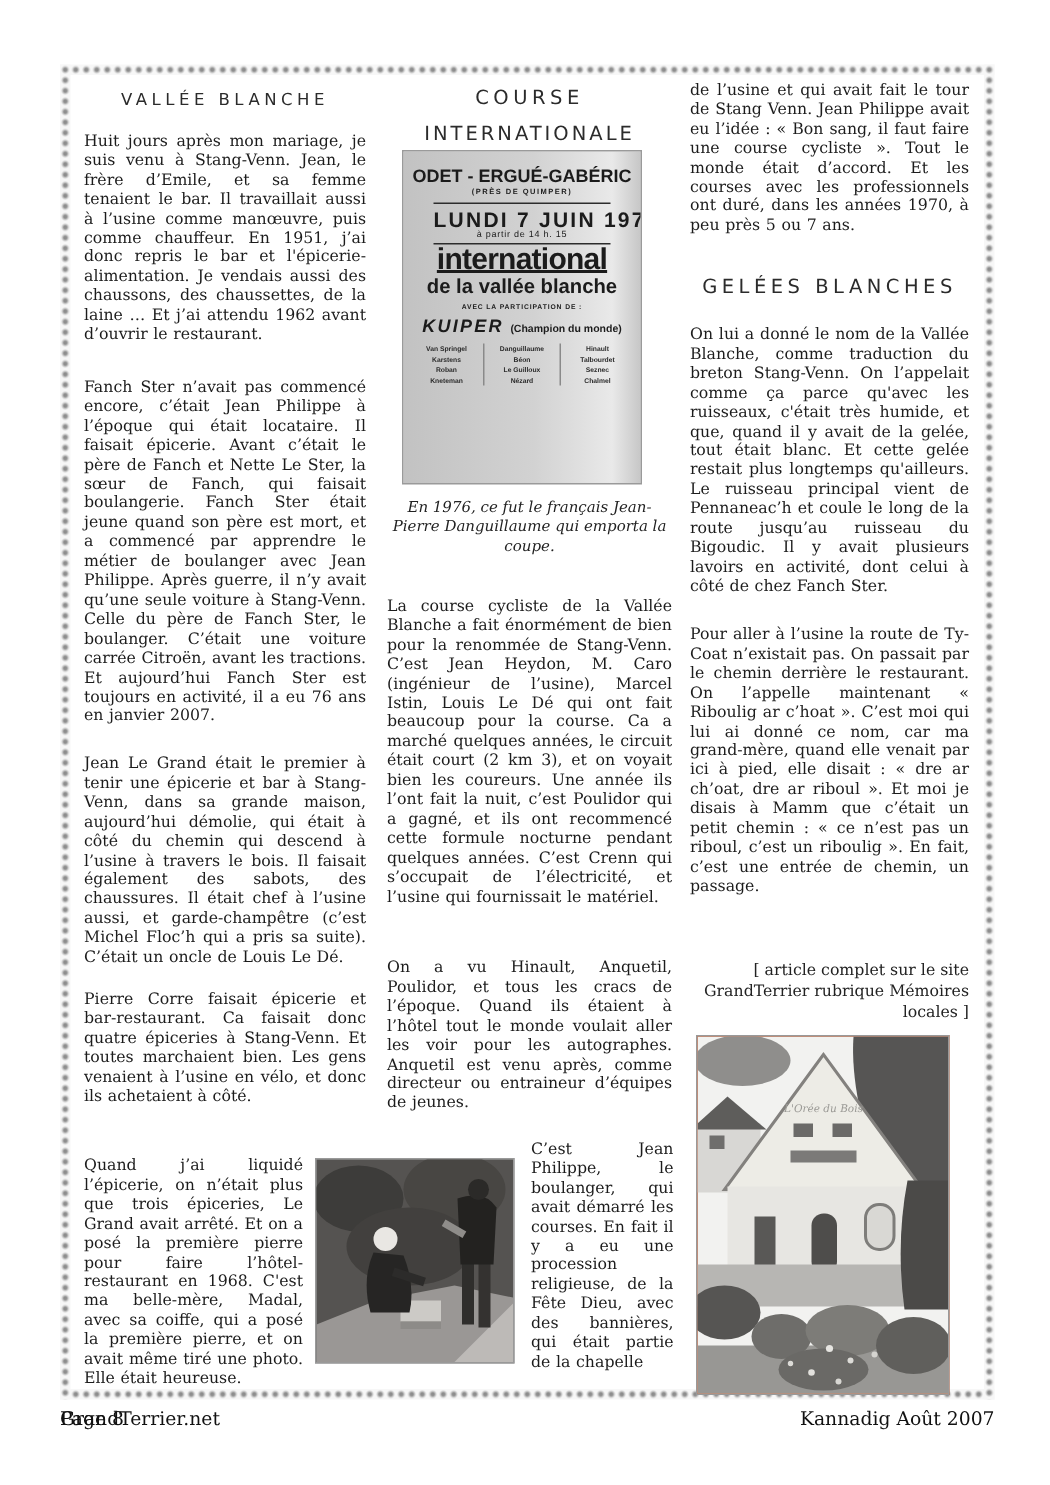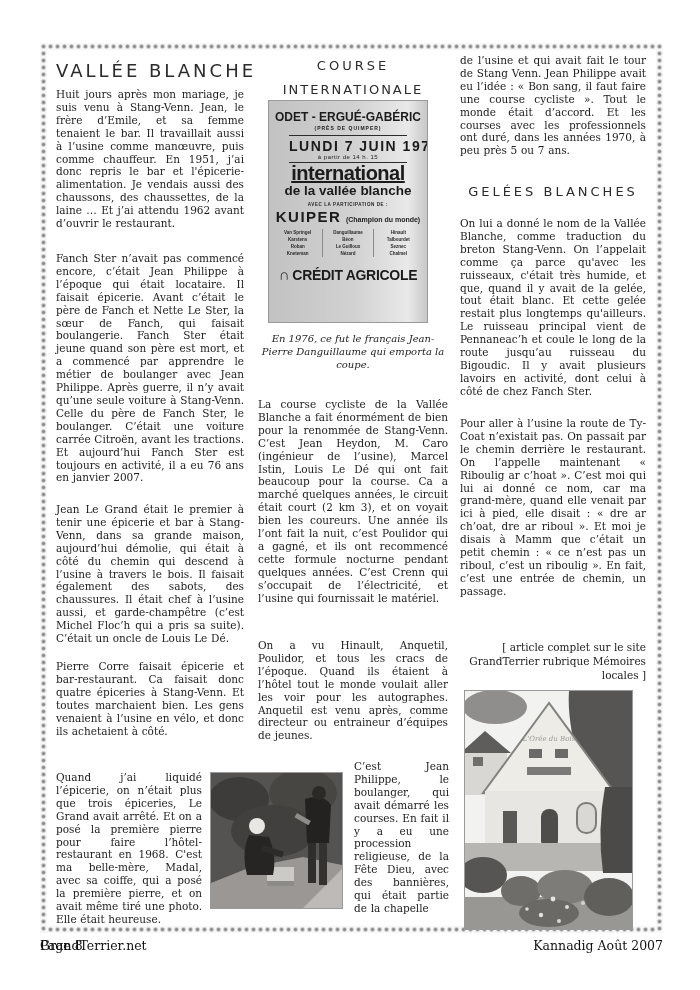--- a/index.html
+++ b/index.html
@@ -19,21 +19,21 @@
   .f-right{left:656px;top:43px;width:7px;height:890px;}
 
   
   .tb{position:absolute;}
   .body-par{
     font-size:10.5px;line-height:12.9px;text-align:justify;margin:0;
     word-spacing:0.4px;
   }
   .hand-title{
     font-family:"DejaVu Sans", sans-serif;font-weight:400;color:#2b2b2b;
-    font-size:18px;letter-spacing:3px;text-align:center;white-space:nowrap;
+    font-size:11px;letter-spacing:3px;text-align:center;white-space:nowrap;
   }
   .caption{
     font-size:10px;font-style:italic;text-align:center;line-height:13px;color:#222;
   }
   .note{
     font-size:10.5px;line-height:14px;text-align:right;color:#222;
   }
 
   
   .poster{
@@ -47,21 +47,21 @@
   .poster-subloc{font-size:5px;font-weight:bold;letter-spacing:1px;margin-top:1px;}
   .poster-datebox{width:118px;margin:4px auto 0;border-top:1.5px solid #2c2c2c;padding-top:2px;}
   .poster-date{font-size:14px;font-weight:bold;letter-spacing:1.5px;white-space:nowrap;}
   .poster-time{font-size:6px;letter-spacing:0.5px;border-bottom:1px solid #2c2c2c;padding-bottom:2px;}
   .poster-h1{font-size:20px;font-weight:bold;margin-top:6px;line-height:20px;white-space:nowrap;}
   .poster-h1 sup{font-size:10px;}
   .poster-h2{font-size:20px;font-weight:bold;line-height:20px;letter-spacing:-0.5px;white-space:nowrap;text-decoration:underline;}
   .poster-h3{font-size:13.5px;font-weight:bold;line-height:15px;white-space:nowrap;}
   .poster-part{font-size:4.5px;font-weight:bold;letter-spacing:0.6px;margin-top:4px;}
   .poster-star{margin-top:1px;white-space:nowrap;}
-  .star-name{font-size:15px;font-weight:bold;letter-spacing:1.5px;}
+  .star-name{font-size:12px;font-weight:bold;letter-spacing:1.5px;font-style:italic;}
   .star-title{font-size:7px;font-weight:bold;}
   .poster-riders{display:flex;margin-top:3px;padding:0 4px;}
   .rider-col{flex:1;font-size:4.5px;font-weight:bold;line-height:7px;color:#2a2a2a;}
   .rider-col.mid{border-left:1px solid #8a8a8a;border-right:1px solid #8a8a8a;}
   .poster-sponsor{margin-top:9px;font-size:14px;font-weight:bold;letter-spacing:-0.3px;white-space:nowrap;}
   .ca-mark{font-size:15px;font-weight:bold;margin-right:3px;}
 
   
   .photo{position:absolute;border:1px solid #999;box-sizing:border-box;background:#888;}
   .photo svg{display:block;}
@@ -143,21 +143,20 @@
       <div>Le Guilloux</div>
       <div>Nézard</div>
     </div>
     <div class="rider-col">
       <div>Hinault</div>
       <div>Talbourdet</div>
       <div>Seznec</div>
       <div>Chalmel</div>
     </div>
   </div>
-  <div class="poster-sponsor"><span class="ca-mark">∩</span><span>CRÉDIT AGRICOLE</span></div>
 </div>
 
 <div class="tb caption" style="left:256px;top:332px;width:194px;">En 1976, ce fut le français Jean-Pierre Danguillaume qui  emporta la coupe.</div>
 
 <p class="tb body-par" style="left:258px;top:398px;width:190px;">La course cycliste de la Vallée Blanche a fait énormément de bien pour la renommée de Stang-Venn. C’est Jean Heydon, M. Caro (ingénieur de l’usine), Marcel Istin, Louis Le Dé qui ont fait beaucoup pour la course. Ca a marché quelques années, le circuit était court (2 km 3), et on voyait bien les coureurs. Une année ils l’ont fait la nuit, c’est Poulidor qui a gagné, et ils ont recommencé cette formule nocturne pendant quelques années. C’est Crenn qui s’occupait de l’électricité, et l’usine qui fournissait le matériel.</p>
 
 <p class="tb body-par" style="left:258px;top:639px;width:190px;">On a vu Hinault, Anquetil, Poulidor, et tous les cracs de l’époque. Quand ils étaient à l’hôtel tout le monde voulait aller les voir pour les autographes. Anquetil est venu après, comme directeur ou entraineur d’équipes de jeunes.</p>
 
 <p class="tb body-par" style="left:354px;top:760px;width:95px;">C’est Jean Philippe, le boulanger, qui avait démarré les courses. En fait il y a eu une procession religieuse, de la Fête Dieu, avec des bannières, qui était partie de la chapelle</p>
 

